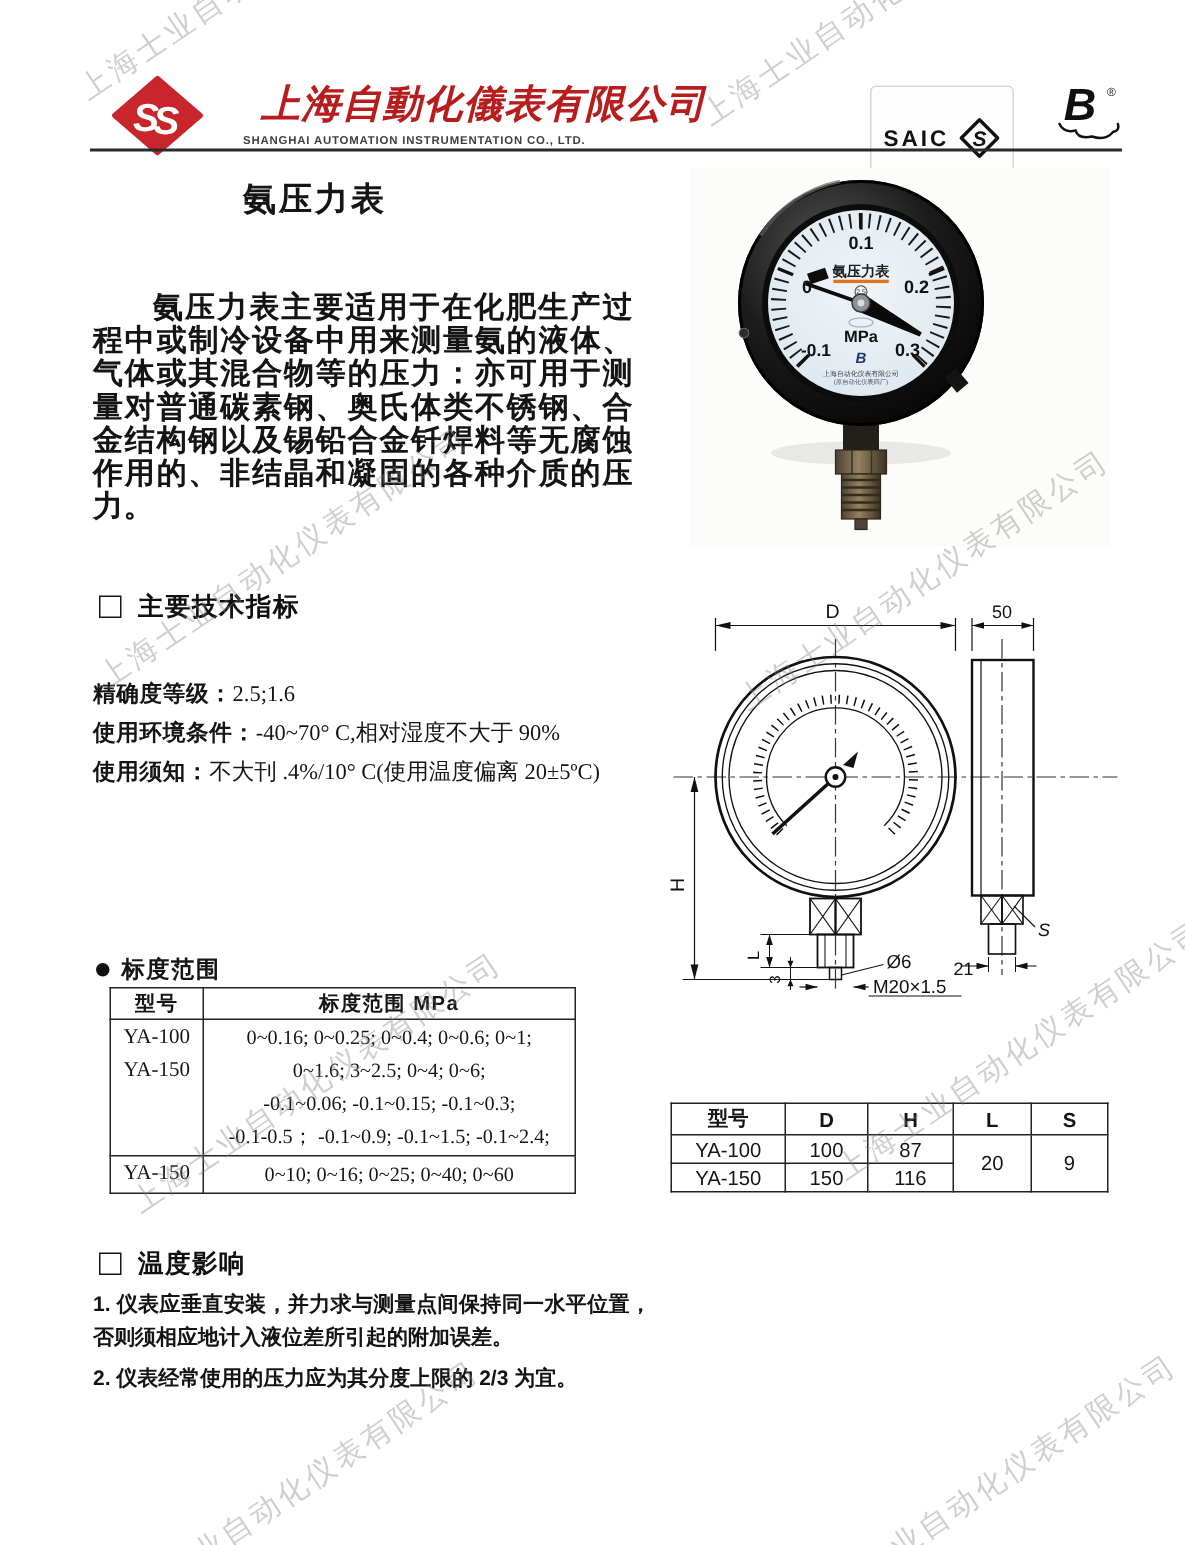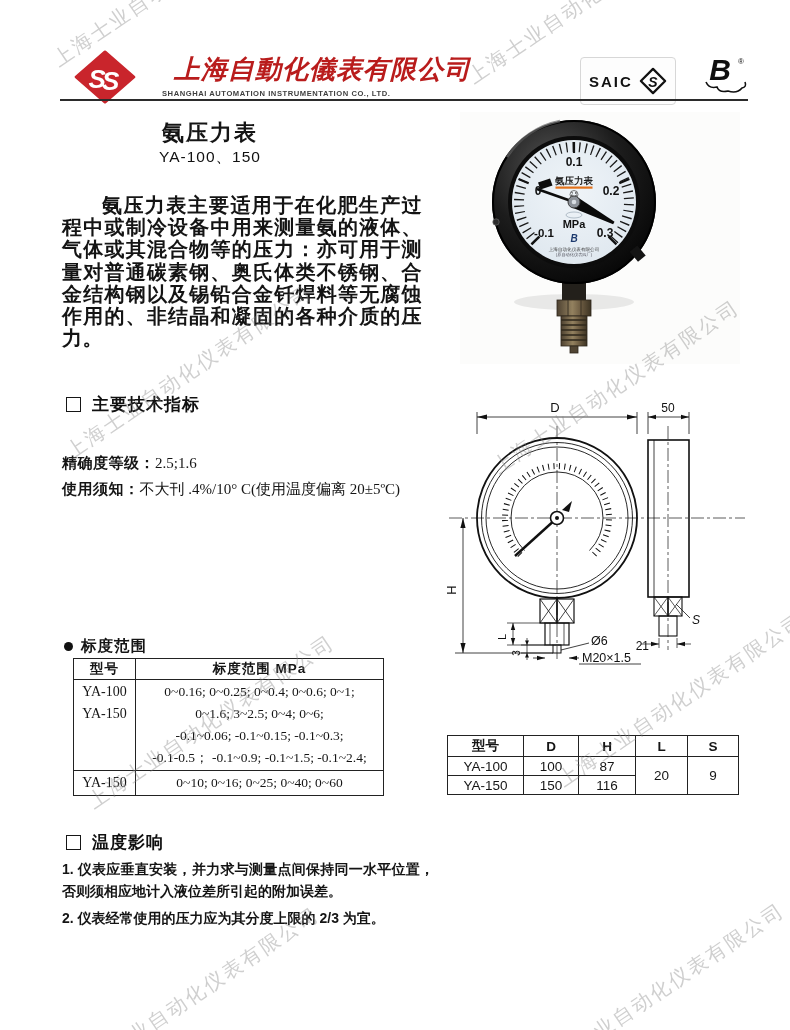--- a/index.html
+++ b/index.html
@@ -21,21 +21,21 @@
   .hdr-name .cn{
     font-family:"Liberation Serif",serif;font-weight:bold;font-size:26px;
     letter-spacing:1px;color:#b91c1c;font-style:italic;white-space:nowrap;margin-left:12px;
   }
   .hdr-name .en{
     font-size:7.6px;font-weight:bold;color:#3f3f3f;letter-spacing:0.55px;
     margin-top:2px;white-space:nowrap;
   }
   .saic-box{
     position:absolute;left:580px;top:57px;display:flex;align-items:center;gap:6px;
-    border:1px solid #d7d7d7;border-radius:4px;padding:9px 8px;background:#fdfdfd;
+    border:1px solid #d7d7d7;border-radius:4px;padding:20px 8px;background:#fdfdfd;
   }
   .saic-txt{font-size:15px;font-weight:bold;letter-spacing:2px;color:#111;}
   .blogo{position:absolute;left:700px;top:52px;}
   .hdr-rule{position:absolute;left:60px;top:99px;width:688px;height:2px;background:#2b2b2b;}
   
   .title{
     position:absolute;left:60px;top:118px;width:300px;text-align:center;
     font-size:22px;font-weight:bold;letter-spacing:2px;
   }
   .models{
@@ -119,21 +119,20 @@
   <div class="blogo">
     <svg width="50" height="44" viewBox="0 0 50 44">
       <text x="20" y="28" font-size="30" font-style="italic" font-weight="bold" fill="#101010" text-anchor="middle" font-family="Liberation Serif,serif">B</text>
       <text x="38" y="12" font-size="8" fill="#101010">®</text>
       <path d="M6 30 q3 7 11 5 q2 6 11 4 q9 3 14 -3 q5 -1 3 -6" fill="none" stroke="#101010" stroke-width="1.6"></path>
     </svg>
   </div>
   <div class="hdr-rule"></div>
 
   <div class="title">氨压力表</div>
-  <div class="models">YA-100、150</div>
   <div class="desc">氨压力表主要适用于在化肥生产过程中或制冷设备中用来测量氨的液体、气体或其混合物等的压力：亦可用于测量对普通碳素钢、奥氏体类不锈钢、合金结构钢以及锡铅合金钎焊料等无腐蚀作用的、非结晶和凝固的各种介质的压力。</div>
 
   <div class="photo">
     <svg width="280" height="252" viewBox="0 0 280 252">
       <defs>
         <radialGradient id="caseG" cx="38%" cy="30%" r="75%">
           <stop offset="0%" stop-color="#555"></stop>
             <stop offset="55%" stop-color="#1c1c1c"></stop>
             <stop offset="100%" stop-color="#060606"></stop>
         </radialGradient>
@@ -210,20 +209,21 @@
       </g>
     </svg>
   </div>
 
   <div class="sec-head" style="left:66px;top:393px">
     <span class="sq"></span>
     <span>主要技术指标</span>
   </div>
   <div class="specs">
     <div><b>精确度等级：</b><span class="val">2.5;1.6</span></div>
+    <div><b>使用环境条件：</b><span class="val">-40~70° C,相对湿度不大于 90%</span></div>
     <div><b>使用须知：</b><span class="val">不大刊 .4%/10° C(使用温度偏离 20±5ºC)</span></div>
   </div>
 
   <div class="bullet-head" style="left:64px;top:636px">
     <span class="dot"></span>
     <span>标度范围</span>
   </div>
   <table class="scale-tbl">
     <tbody>
         <tr>

